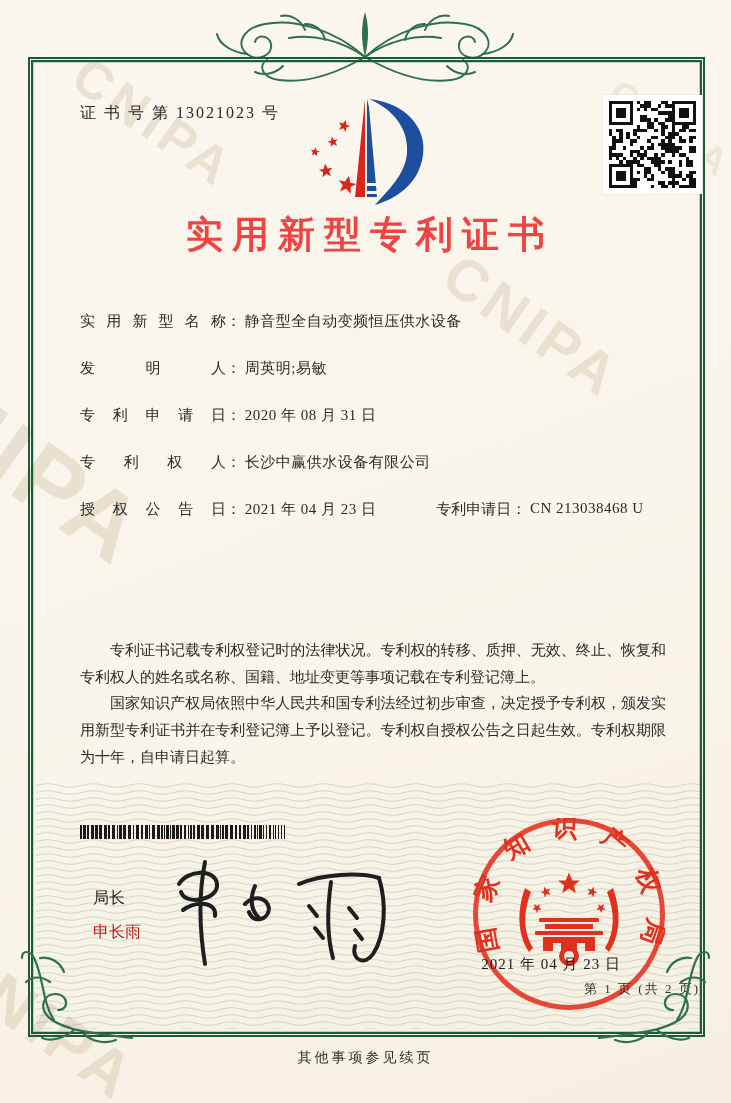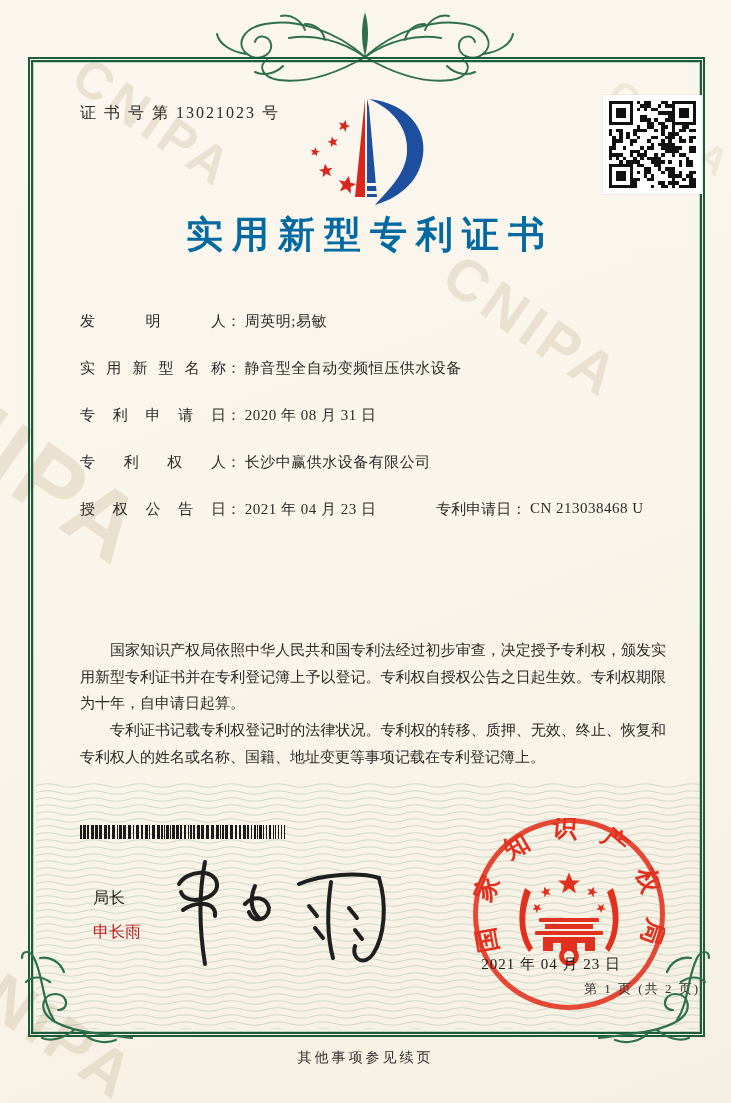--- a/index.html
+++ b/index.html
@@ -18,21 +18,21 @@
   
   .cert-no{position:absolute;left:47px;top:41px;font-size:16px;letter-spacing:2px;}
   .logo{position:absolute;left:270px;top:33px;width:134px;height:112px;}
   .qr-box{position:absolute;left:570px;top:33px;width:99px;height:99px;background:#fff;
     padding:0;box-shadow:0 0 0 1px rgba(0,0,0,.04);}
   .qr-grid{position:absolute;left:6px;top:6px;width:87px;height:87px;display:grid;
     grid-template-columns:repeat(25,1fr);grid-template-rows:repeat(25,1fr);}
   .qr-grid div{width:100%;height:100%;}
   .qr-on{background:#111;}
   .title{position:absolute;left:0;right:0;top:148px;text-align:center;
-    font-size:37px;font-weight:bold;letter-spacing:9px;color:#0369a1;padding-left:7px;}
+    font-size:37px;font-weight:bold;letter-spacing:9px;color:#ef4444;padding-left:7px;}
   
   .fields{position:absolute;left:47px;top:250px;width:600px;font-size:15px;}
   .frow{height:22px;margin-bottom:25px;white-space:nowrap;}
   .flabel{display:inline-block;width:146px;text-align:justify;text-align-last:justify;
     vertical-align:top;}
   .fcolon{display:inline-block;vertical-align:top;}
   .fvalue{display:inline-block;vertical-align:top;letter-spacing:.5px;}
   .grant-pair{display:inline-block;margin-left:56px;}
   
   .body-text{position:absolute;left:47px;top:575px;width:586px;font-size:15px;
@@ -750,48 +750,48 @@
         <div class="qr-on"></div>
         <div class="qr-on"></div>
         <div class="qr-on"></div>
       </div>
   </div>
 
   <div class="title">实用新型专利证书</div>
 
   <div class="fields">
     <div class="frow">
+      <span class="flabel">实用新型名称</span><span class="fcolon">：</span>
+      <span class="fvalue">静音型全自动变频恒压供水设备</span>
+    </div>
+    <div class="frow">
       <span class="flabel">发明人</span><span class="fcolon">：</span>
       <span class="fvalue">周英明;易敏</span>
-    </div>
-    <div class="frow">
-      <span class="flabel">实用新型名称</span><span class="fcolon">：</span>
-      <span class="fvalue">静音型全自动变频恒压供水设备</span>
     </div>
     <div class="frow">
       <span class="flabel">专利申请日</span><span class="fcolon">：</span>
       <span class="fvalue">2020 年 08 月 31 日</span>
     </div>
     <div class="frow">
       <span class="flabel">专利权人</span><span class="fcolon">：</span>
       <span class="fvalue">长沙中赢供水设备有限公司</span>
     </div>
     <div class="frow">
       <span class="flabel">授权公告日</span><span class="fcolon">：</span>
       <span class="fvalue">2021 年 04 月 23 日</span>
       <span class="grant-pair">
         <span>专利申请日</span><span>：</span>
         <span class="fvalue">CN 213038468 U</span>
       </span>
     </div>
   </div>
 
   <div class="body-text">
+    <p>专利证书记载专利权登记时的法律状况。专利权的转移、质押、无效、终止、恢复和专利权人的姓名或名称、国籍、地址变更等事项记载在专利登记簿上。</p>
     <p>国家知识产权局依照中华人民共和国专利法经过初步审查，决定授予专利权，颁发实用新型专利证书并在专利登记簿上予以登记。专利权自授权公告之日起生效。专利权期限为十年，自申请日起算。</p>
-    <p>专利证书记载专利权登记时的法律状况。专利权的转移、质押、无效、终止、恢复和专利权人的姓名或名称、国籍、地址变更等事项记载在专利登记簿上。</p>
   </div>
 
   <div class="barcode" id="barcode"><span style="width: 2px; margin-right: 1px;"></span><span style="width: 3px; margin-right: 1px;"></span><span style="width: 2px; margin-right: 2px;"></span><span style="width: 3px; margin-right: 1px;"></span><span style="width: 3px; margin-right: 1px;"></span><span style="width: 3px; margin-right: 2px;"></span><span style="width: 3px; margin-right: 1px;"></span><span style="width: 2px; margin-right: 2px;"></span><span style="width: 3px; margin-right: 2px;"></span><span style="width: 1px; margin-right: 1px;"></span><span style="width: 3px; margin-right: 1px;"></span><span style="width: 3px; margin-right: 2px;"></span><span style="width: 3px; margin-right: 2px;"></span><span style="width: 1px; margin-right: 2px;"></span><span style="width: 3px; margin-right: 2px;"></span><span style="width: 2px; margin-right: 2px;"></span><span style="width: 3px; margin-right: 1px;"></span><span style="width: 1px; margin-right: 2px;"></span><span style="width: 3px; margin-right: 2px;"></span><span style="width: 3px; margin-right: 1px;"></span><span style="width: 2px; margin-right: 1px;"></span><span style="width: 1px; margin-right: 1px;"></span><span style="width: 3px; margin-right: 1px;"></span><span style="width: 1px; margin-right: 1px;"></span><span style="width: 3px; margin-right: 1px;"></span><span style="width: 3px; margin-right: 1px;"></span><span style="width: 2px; margin-right: 2px;"></span><span style="width: 2px; margin-right: 2px;"></span><span style="width: 1px; margin-right: 1px;"></span><span style="width: 2px; margin-right: 1px;"></span><span style="width: 2px; margin-right: 2px;"></span><span style="width: 3px; margin-right: 1px;"></span><span style="width: 3px; margin-right: 2px;"></span><span style="width: 3px; margin-right: 2px;"></span><span style="width: 3px; margin-right: 2px;"></span><span style="width: 3px; margin-right: 1px;"></span><span style="width: 1px; margin-right: 1px;"></span><span style="width: 2px; margin-right: 1px;"></span><span style="width: 3px; margin-right: 2px;"></span><span style="width: 3px; margin-right: 2px;"></span><span style="width: 2px; margin-right: 2px;"></span><span style="width: 2px; margin-right: 2px;"></span><span style="width: 3px; margin-right: 1px;"></span><span style="width: 2px; margin-right: 2px;"></span><span style="width: 1px; margin-right: 2px;"></span><span style="width: 2px; margin-right: 1px;"></span><span style="width: 1px; margin-right: 1px;"></span><span style="width: 3px; margin-right: 1px;"></span><span style="width: 1px; margin-right: 2px;"></span><span style="width: 1px; margin-right: 2px;"></span><span style="width: 2px; margin-right: 2px;"></span><span style="width: 1px; margin-right: 1px;"></span><span style="width: 1px; margin-right: 2px;"></span><span style="width: 1px; margin-right: 2px;"></span><span style="width: 1px; margin-right: 2px;"></span><span style="width: 1px; margin-right: 1px;"></span></div>
 
   <div class="sig-label">局长</div>
   <div class="sig-name">申长雨</div>
   <svg class="sig-script" viewBox="0 0 250 125">
     <g fill="none" stroke="#1f1f1f" stroke-width="4" stroke-linecap="round">
       <path d="M42,10 C36,40 36,75 42,112"></path>
       <path d="M16,32 C24,18 52,16 54,32 C56,48 22,54 18,40"></path>

